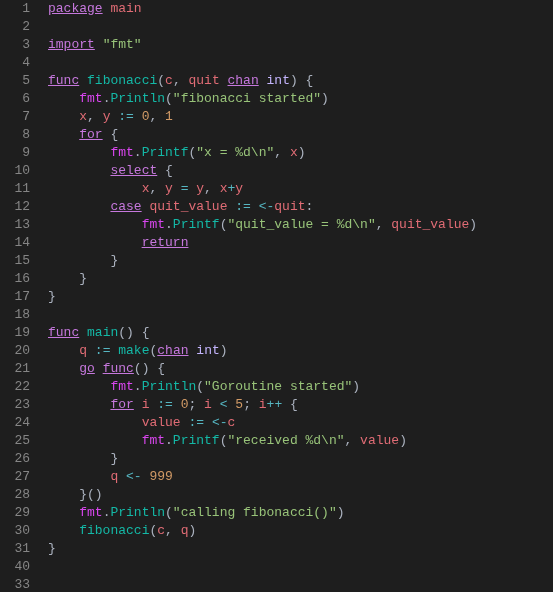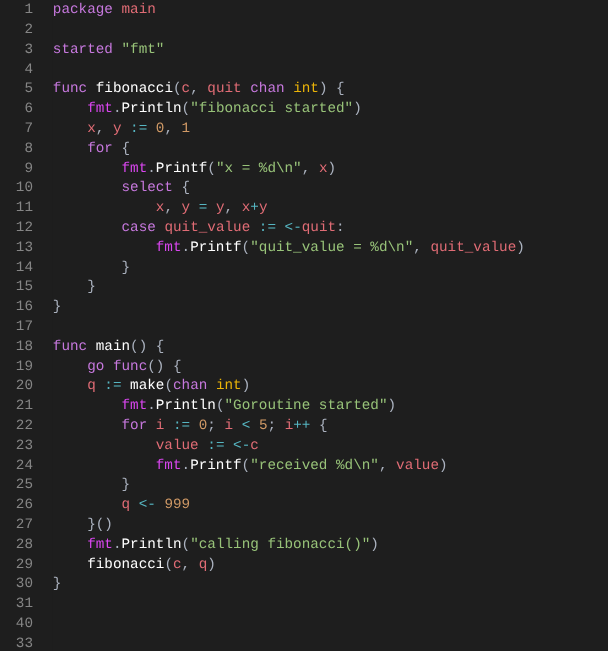--- a/index.html
+++ b/index.html
@@ -24,24 +24,24 @@
     user-select: none;
     padding-right: 18px;
     background: #1e1e1e;
   }
   .gutter div { height: 18px; }
   .code {
     flex: 1;
     background: #1e1e1e;
   }
   .line { height: 18px; white-space: pre; }
-  .kw { color: #c678dd; }          
+  .kw { color: #c678dd; text-decoration: underline; }          
   .id { color: #e06c75; }          
-  .fn { color: #ffffff; }          
-  .ty { color: #eab308; }          
+  .fn { color: #14b8a6; }          
+  .ty { color: #c4b5fd; }          
   .str { color: #98c379; }         
   .num { color: #d19a66; }         
   .pn { color: #abb2bf; }          
   .op { color: #56b6c2; }          
   .pkg { color: #d946ef; }
 </style>
 </head>
 <body>
 
 <div class="editor">
@@ -76,38 +76,39 @@
       <div>28</div>
       <div>29</div>
       <div>30</div>
       <div>31</div>
       <div>40</div>
       <div>33</div>
     </div>
   <div class="code">
       <div class="line"><span class="kw">package</span><span class="pn"> </span><span class="id">main</span></div>
       <div class="line"></div>
-      <div class="line"><span class="kw">started</span><span class="pn"> </span><span class="str">"fmt"</span></div>
+      <div class="line"><span class="kw">import</span><span class="pn"> </span><span class="str">"fmt"</span></div>
       <div class="line"></div>
       <div class="line"><span class="kw">func</span><span class="pn"> </span><span class="fn">fibonacci</span><span class="pn">(</span><span class="id">c</span><span class="pn">, </span><span class="id">quit</span><span class="pn"> </span><span class="kw">chan</span><span class="pn"> </span><span class="ty">int</span><span class="pn">) {</span></div>
       <div class="line"><span class="pn">    </span><span class="pkg">fmt</span><span class="pn">.</span><span class="fn">Println</span><span class="pn">(</span><span class="str">"fibonacci started"</span><span class="pn">)</span></div>
       <div class="line"><span class="pn">    </span><span class="id">x</span><span class="pn">, </span><span class="id">y</span><span class="pn"> </span><span class="op">:=</span><span class="pn"> </span><span class="num">0</span><span class="pn">, </span><span class="num">1</span></div>
       <div class="line"><span class="pn">    </span><span class="kw">for</span><span class="pn"> {</span></div>
       <div class="line"><span class="pn">        </span><span class="pkg">fmt</span><span class="pn">.</span><span class="fn">Printf</span><span class="pn">(</span><span class="str">"x = %d\n"</span><span class="pn">, </span><span class="id">x</span><span class="pn">)</span></div>
       <div class="line"><span class="pn">        </span><span class="kw">select</span><span class="pn"> {</span></div>
       <div class="line"><span class="pn">            </span><span class="id">x</span><span class="pn">, </span><span class="id">y</span><span class="pn"> </span><span class="op">=</span><span class="pn"> </span><span class="id">y</span><span class="pn">, </span><span class="id">x</span><span class="op">+</span><span class="id">y</span></div>
       <div class="line"><span class="pn">        </span><span class="kw">case</span><span class="pn"> </span><span class="id">quit_value</span><span class="pn"> </span><span class="op">:=</span><span class="pn"> </span><span class="op">&lt;-</span><span class="id">quit</span><span class="pn">:</span></div>
       <div class="line"><span class="pn">            </span><span class="pkg">fmt</span><span class="pn">.</span><span class="fn">Printf</span><span class="pn">(</span><span class="str">"quit_value = %d\n"</span><span class="pn">, </span><span class="id">quit_value</span><span class="pn">)</span></div>
+      <div class="line"><span class="pn">            </span><span class="kw">return</span></div>
       <div class="line"><span class="pn">        }</span></div>
       <div class="line"><span class="pn">    }</span></div>
       <div class="line"><span class="pn">}</span></div>
       <div class="line"></div>
       <div class="line"><span class="kw">func</span><span class="pn"> </span><span class="fn">main</span><span class="pn">() {</span></div>
+      <div class="line"><span class="pn">    </span><span class="id">q</span><span class="pn"> </span><span class="op">:=</span><span class="pn"> </span><span class="fn">make</span><span class="pn">(</span><span class="kw">chan</span><span class="pn"> </span><span class="ty">int</span><span class="pn">)</span></div>
       <div class="line"><span class="pn">    </span><span class="kw">go</span><span class="pn"> </span><span class="kw">func</span><span class="pn">() {</span></div>
-      <div class="line"><span class="pn">    </span><span class="id">q</span><span class="pn"> </span><span class="op">:=</span><span class="pn"> </span><span class="fn">make</span><span class="pn">(</span><span class="kw">chan</span><span class="pn"> </span><span class="ty">int</span><span class="pn">)</span></div>
       <div class="line"><span class="pn">        </span><span class="pkg">fmt</span><span class="pn">.</span><span class="fn">Println</span><span class="pn">(</span><span class="str">"Goroutine started"</span><span class="pn">)</span></div>
       <div class="line"><span class="pn">        </span><span class="kw">for</span><span class="pn"> </span><span class="id">i</span><span class="pn"> </span><span class="op">:=</span><span class="pn"> </span><span class="num">0</span><span class="pn">; </span><span class="id">i</span><span class="pn"> </span><span class="op">&lt;</span><span class="pn"> </span><span class="num">5</span><span class="pn">; </span><span class="id">i</span><span class="op">++</span><span class="pn"> {</span></div>
       <div class="line"><span class="pn">            </span><span class="id">value</span><span class="pn"> </span><span class="op">:=</span><span class="pn"> </span><span class="op">&lt;-</span><span class="id">c</span></div>
       <div class="line"><span class="pn">            </span><span class="pkg">fmt</span><span class="pn">.</span><span class="fn">Printf</span><span class="pn">(</span><span class="str">"received %d\n"</span><span class="pn">, </span><span class="id">value</span><span class="pn">)</span></div>
       <div class="line"><span class="pn">        }</span></div>
       <div class="line"><span class="pn">        </span><span class="id">q</span><span class="pn"> </span><span class="op">&lt;-</span><span class="pn"> </span><span class="num">999</span></div>
       <div class="line"><span class="pn">    }()</span></div>
       <div class="line"><span class="pn">    </span><span class="pkg">fmt</span><span class="pn">.</span><span class="fn">Println</span><span class="pn">(</span><span class="str">"calling fibonacci()"</span><span class="pn">)</span></div>
       <div class="line"><span class="pn">    </span><span class="fn">fibonacci</span><span class="pn">(</span><span class="id">c</span><span class="pn">, </span><span class="id">q</span><span class="pn">)</span></div>
       <div class="line"><span class="pn">}</span></div>

